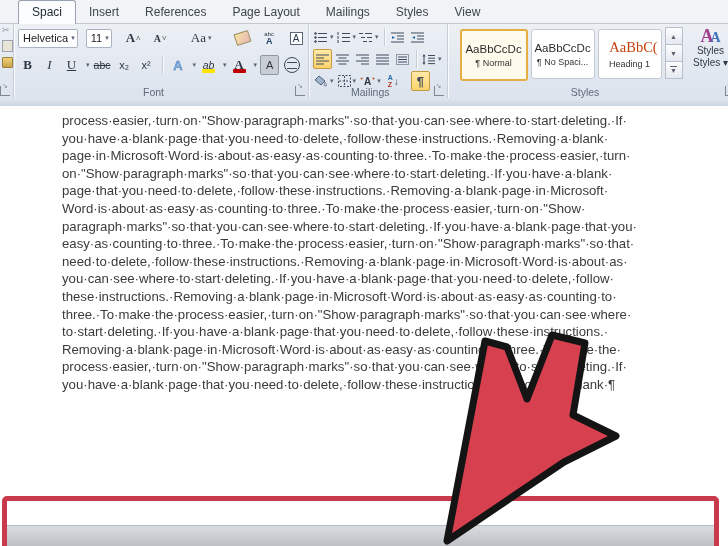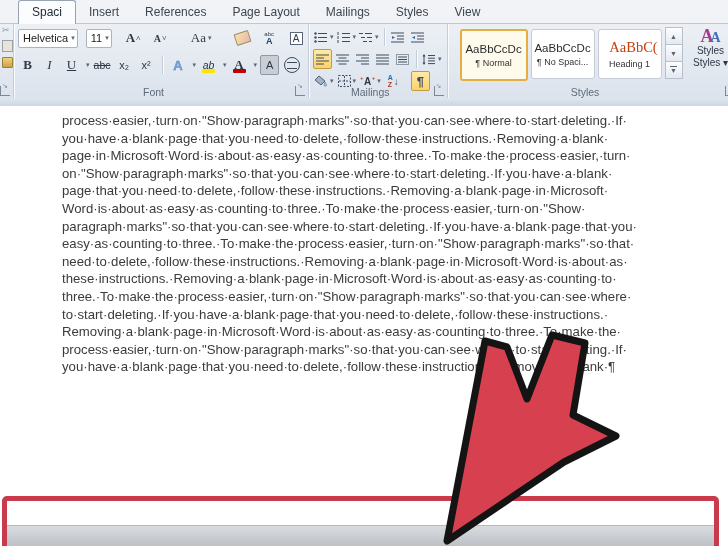--- a/index.html
+++ b/index.html
@@ -369,20 +369,21 @@
 
     <div class="doc-line">process·easier,·turn·on·"Show·paragraph·marks"·so·that·you·can·see·where·to·start·deleting.·If·</div>
         <div class="doc-line">you·have·a·blank·page·that·you·need·to·delete,·follow·these·instructions.·Removing·a·blank·</div>
         <div class="doc-line">page·in·Microsoft·Word·is·about·as·easy·as·counting·to·three.·To·make·the·process·easier,·turn·</div>
         <div class="doc-line">on·"Show·paragraph·marks"·so·that·you·can·see·where·to·start·deleting.·If·you·have·a·blank·</div>
         <div class="doc-line">page·that·you·need·to·delete,·follow·these·instructions.·Removing·a·blank·page·in·Microsoft·</div>
         <div class="doc-line">Word·is·about·as·easy·as·counting·to·three.·To·make·the·process·easier,·turn·on·"Show·</div>
         <div class="doc-line">paragraph·marks"·so·that·you·can·see·where·to·start·deleting.·If·you·have·a·blank·page·that·you·</div>
         <div class="doc-line">easy·as·counting·to·three.·To·make·the·process·easier,·turn·on·"Show·paragraph·marks"·so·that·</div>
         <div class="doc-line">need·to·delete,·follow·these·instructions.·Removing·a·blank·page·in·Microsoft·Word·is·about·as·</div>
+        <div class="doc-line">you·can·see·where·to·start·deleting.·If·you·have·a·blank·page·that·you·need·to·delete,·follow·</div>
         <div class="doc-line">these·instructions.·Removing·a·blank·page·in·Microsoft·Word·is·about·as·easy·as·counting·to·</div>
         <div class="doc-line">three.·To·make·the·process·easier,·turn·on·"Show·paragraph·marks"·so·that·you·can·see·where·</div>
         <div class="doc-line">to·start·deleting.·If·you·have·a·blank·page·that·you·need·to·delete,·follow·these·instructions.·</div>
         <div class="doc-line">Removing·a·blank·page·in·Microsoft·Word·is·about·as·easy·as·counting·to·three.·To·make·the·</div>
         <div class="doc-line">process·easier,·turn·on·"Show·paragraph·marks"·so·that·you·can·see·where·to·start·deleting.·If·</div>
         <div class="doc-line">you·have·a·blank·page·that·you·need·to·delete,·follow·these·instructions.·Removing·a·blank·¶</div>
       </div>
   </div>
 
   <div class="page-highlight">

